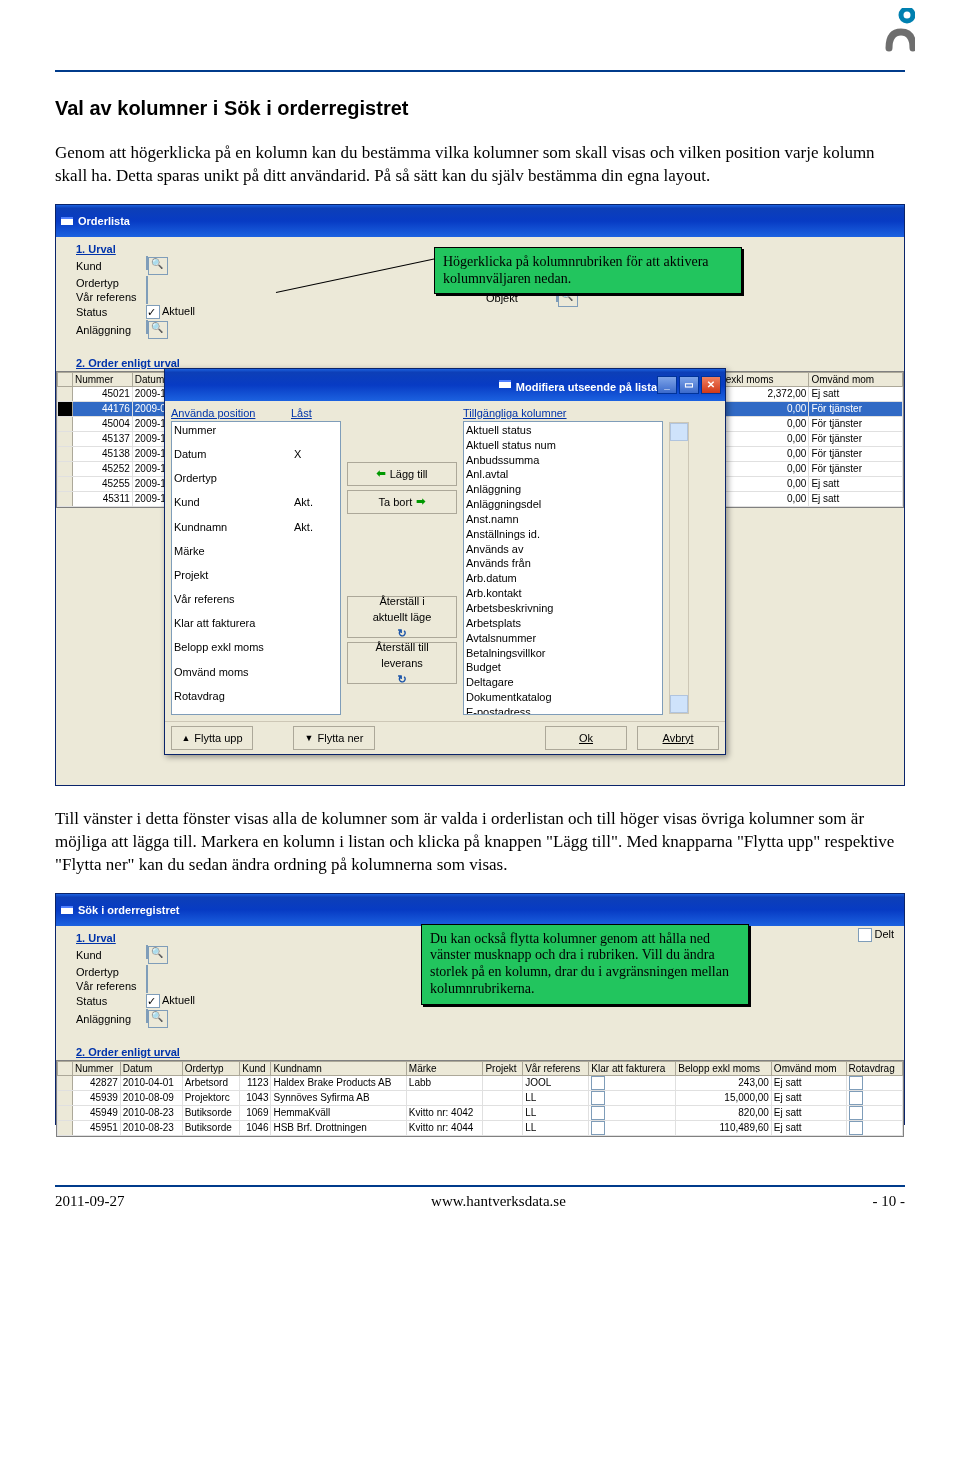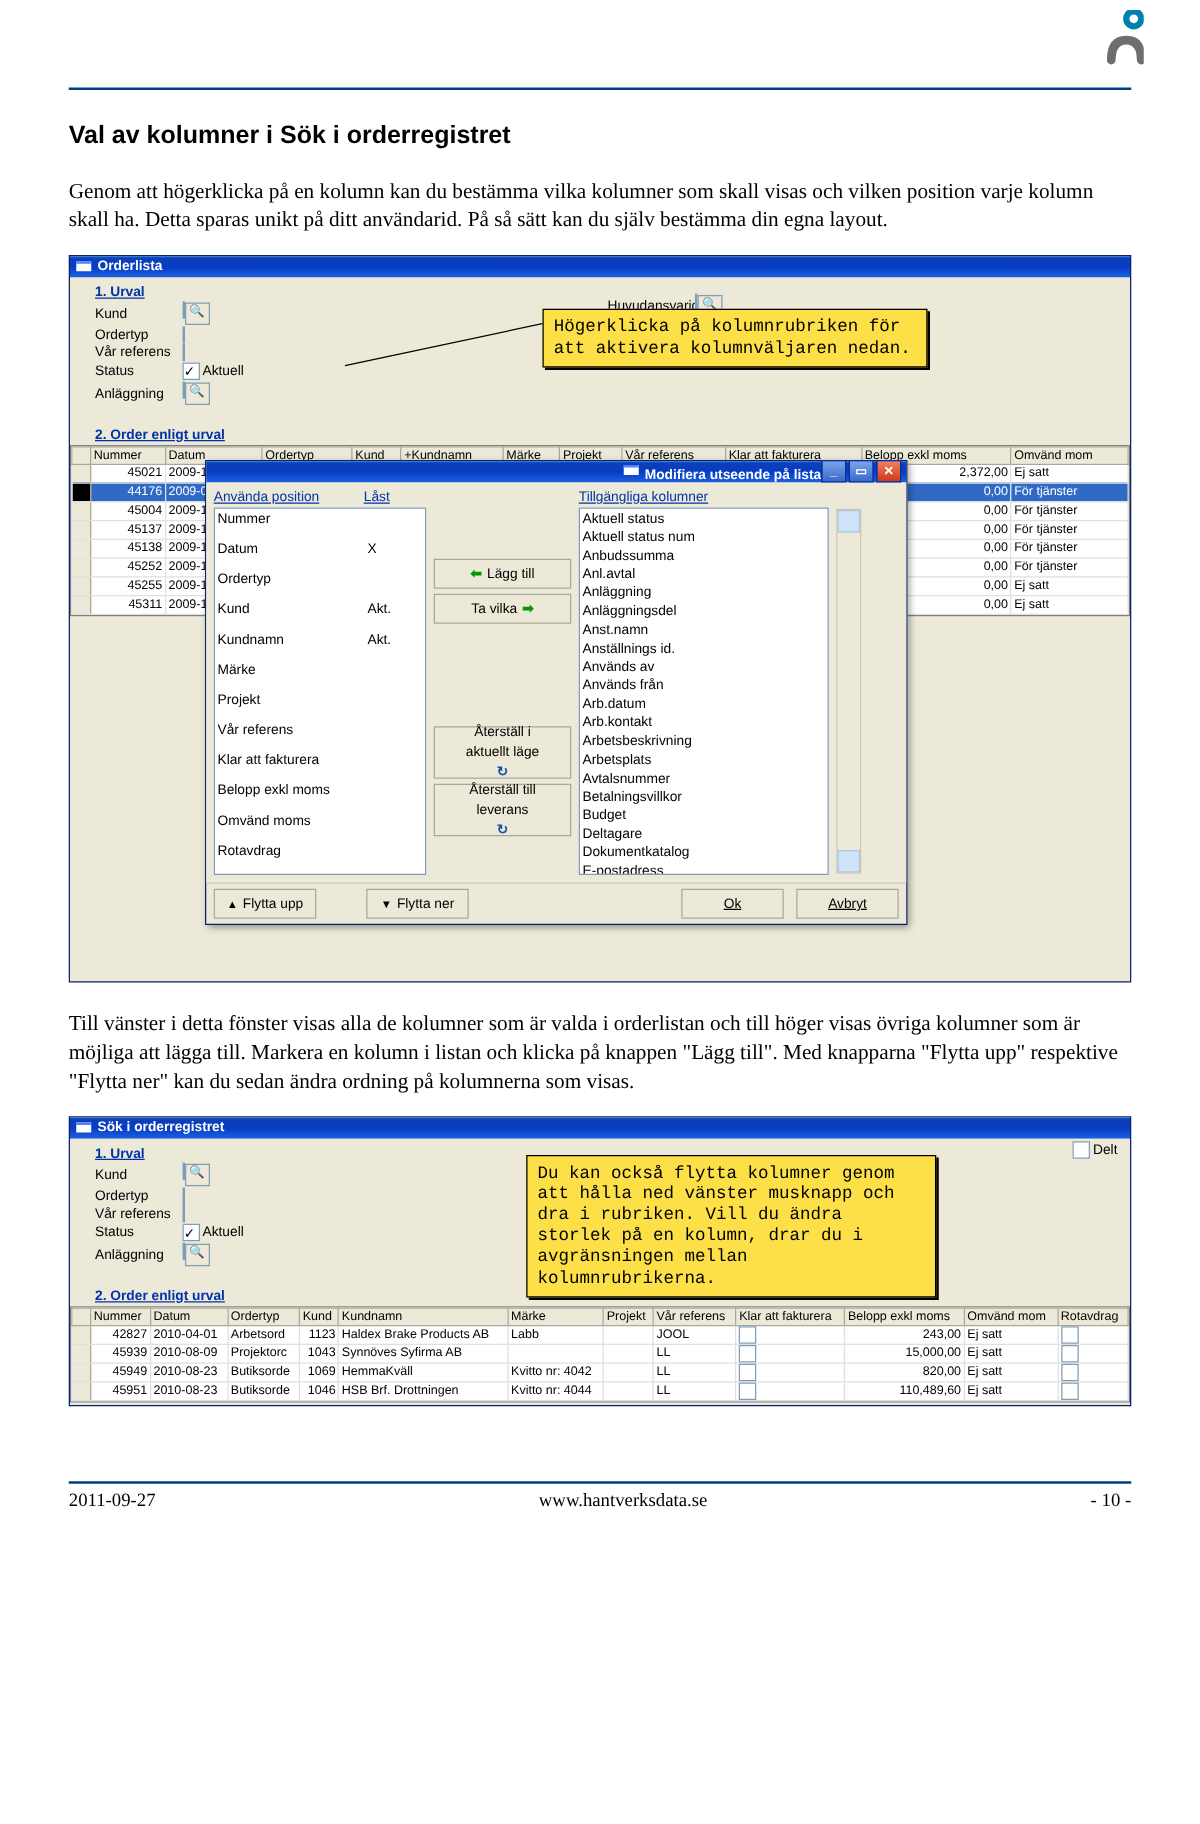--- a/index.html
+++ b/index.html
@@ -3,36 +3,36 @@
 <meta charset="utf-8">
 <style>
   body{margin:0;background:#fff;font-family:"Times New Roman",serif;color:#000;width:960px}
   .page{padding:40px 55px 0 55px;position:relative}
   .logo{position:absolute;top:8px;right:45px;width:30px;height:45px}
   .logo svg{width:100%;height:100%}
   .hr-top{border:0;border-top:2px solid #003b8b;margin:30px 0 25px 0}
   h1{font-family:Verdana,Arial,sans-serif;font-weight:bold;font-size:20px;margin:0 0 22px 0}
   p{font-size:17px;line-height:1.35;margin:0 0 16px 0}
   .screenshot{border:1px solid #0a246a;background:#ece9d8;font-family:Tahoma,Arial,sans-serif;font-size:11px;color:#000;margin:10px 0 22px 0;position:relative}
-  .titlebar{background:linear-gradient(to bottom,#1c62e0 0%,#0d3fb7 10%,#073bc4 50%,#1c62e0 100%);color:#fff;height:17px;display:flex;align-items:center;padding:0 4px;font-weight:bold}
+  .titlebar{background:linear-gradient(to bottom,#1c62e0 0%,#0d3fb7 10%,#073bc4 50%,#1c62e0 100%);color:#fff;height:32px;display:flex;align-items:center;padding:0 4px;font-weight:bold}
   .titlebar .ic{width:14px;height:14px;margin-right:4px;display:inline-block}
   .panel{background:#ece9d8;padding:4px 20px}
   .sect-label{color:#0033aa;font-weight:bold;text-decoration:underline;font-size:11px;margin:2px 0}
   .fields{display:grid;grid-template-columns:70px 150px auto;row-gap:2px;align-items:center}
   .fld-lbl{font-size:11px}
   .fld-in{height:16px;background:#fff;border:1px solid #7f9db9;width:120px}
   .lookup{width:18px;height:16px;border:1px solid #7f9db9;background:#ece9d8;display:inline-block;vertical-align:top;text-align:center;font-size:10px}
   .col2{position:absolute;left:430px;top:0}
   .right-checks{position:absolute;right:10px;top:2px}
   .chk{width:12px;height:12px;border:1px solid #7f9db9;background:#fff;display:inline-block;vertical-align:middle;margin-right:2px}
   .table-wrap{background:#fff;border:1px solid #808080}
   table{border-collapse:collapse;width:100%;font-size:11px}
   th{background:#ece9d8;border:1px solid #aca899;font-weight:normal;text-align:left;padding:1px 2px;white-space:nowrap;font-size:10px}
   td{border:1px solid #e0e0e0;padding:0 2px;white-space:nowrap;font-size:10px}
-  .callout{position:absolute;background:#fde047;border:1px solid #000;box-shadow:2px 2px 0 #000;padding:6px 8px;font-family:Liberation Mono, monospace;font-size:14px;line-height:1.2;z-index:5}
+  .callout{position:absolute;background:#22c55e;border:1px solid #000;box-shadow:2px 2px 0 #000;padding:6px 8px;font-family:Liberation Serif, serif;font-size:14px;line-height:1.2;z-index:5}
   .callout-line{position:absolute;border-top:1px solid #000;z-index:4}
   
   .modal{position:absolute;background:#ece9d8;border:1px solid #0a246a;box-shadow:2px 2px 6px rgba(0,0,0,.4);z-index:10}
   .modal .titlebar{justify-content:flex-end}
   .winbtns{display:flex;gap:2px}
   .winbtn{width:18px;height:16px;border:1px solid #003399;background:linear-gradient(#7ea4e8,#3b6acb);display:flex;align-items:center;justify-content:center;color:#fff;font-size:10px;font-family:Arial}
   .winbtn.close{background:linear-gradient(#f08060,#d03818)}
   .modal-body{padding:6px;display:grid;grid-template-columns:170px 110px 200px 20px;grid-column-gap:6px;background:#ece9d8}
   .list-header{color:#0033aa;text-decoration:underline;font-size:11px;margin-bottom:2px}
   .listbox{background:#fff;border:1px solid #7f9db9;height:290px;overflow:hidden;font-size:11px;padding:1px 2px;line-height:1.35}
@@ -301,21 +301,21 @@
             </div>
         </div>
         <div>
           <div style="height:15px"></div>
           <div style="height:40px"></div>
           <div class="mbtn">
               <span class="arrow-g">⬅</span>
               <span>Lägg till</span>
             </div>
           <div class="mbtn">
-              <span>Ta vilka</span>
+              <span>Ta bort</span>
               <span class="arrow-g">➡</span>
             </div>
           <div style="height:78px"></div>
           <div class="mbtn tall">
               <span>Återställ i</span>
               <span>aktuellt läge</span>
               <span class="reset-ic">↻</span>
             </div>
           <div class="mbtn tall">
               <span>Återställ till</span>

